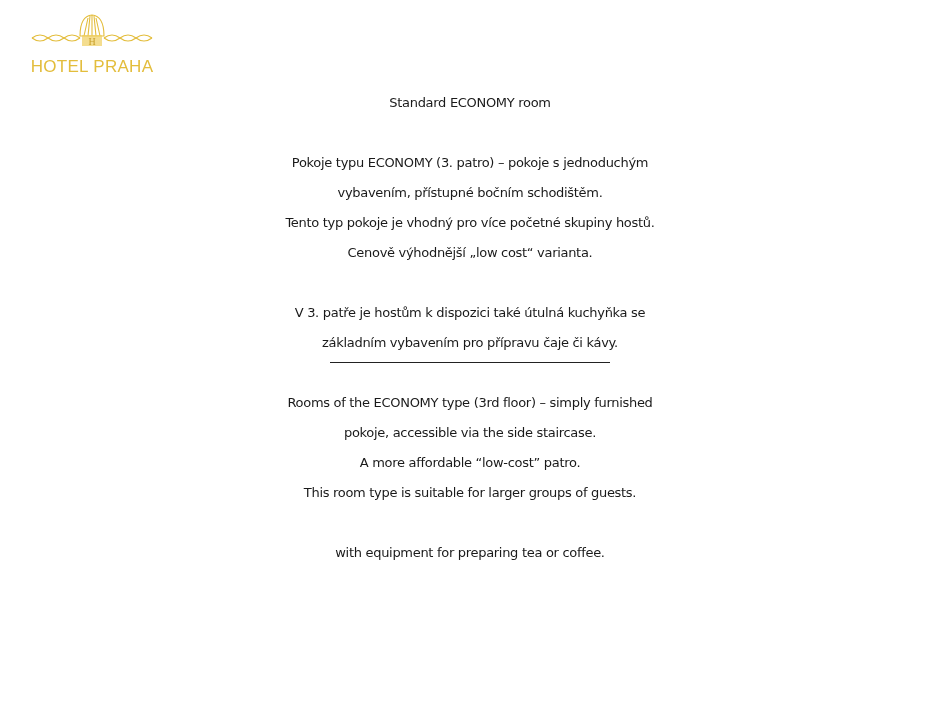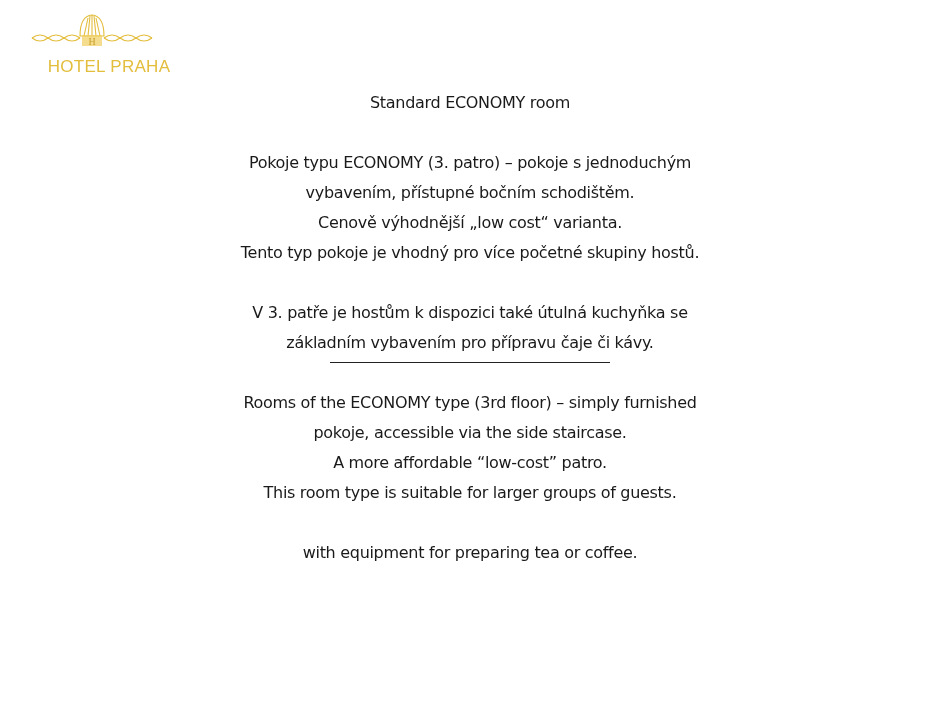--- a/index.html
+++ b/index.html
@@ -9,30 +9,30 @@
       position: relative;
       overflow: hidden;
       font-family: "DejaVu Sans", sans-serif;
       color: #1a1a1a;
     }
     .logo {
       position: absolute; left: 22px; top: 10px; width: 140px; height: 70px;
     }
     .logo svg { position: absolute; left: 8px; top: 0; }
     .logo-text {
-      position: absolute; left: 17px; top: 47px; width: 140px;
+      position: absolute; left: 0; top: 47px; width: 140px;
       text-align: center;
       font-family: "Liberation Sans", sans-serif;
       font-size: 17px; letter-spacing: 0.3px;
       color: #e3bd3c;
     }
     .content {
       position: absolute; left: 0; top: 88px; width: 940px;
       text-align: center;
-      font-size: 16px;
+      font-size: 13px;
       line-height: 30px;
       letter-spacing: -0.3px;
     }
     .line { white-space: nowrap; }
     .gap { height: 30px; }
     .divider {
       width: 280px; height: 1px; background: #222; margin: 4px auto 25px auto;
     }
   </style>
 </head>
@@ -54,22 +54,22 @@
   <div class="logo-text">HOTEL PRAHA</div>
 </div>
 
 <div class="content">
   <div class="line">Standard ECONOMY room</div>
   <div class="gap"></div>
 
   <div>
     <div class="line">Pokoje typu ECONOMY (3. patro) – pokoje s jednoduchým</div>
     <div class="line">vybavením, přístupné bočním schodištěm.</div>
+    <div class="line">Tento typ pokoje je vhodný pro více početné skupiny hostů.</div>
     <div class="line">Cenově výhodnější „low cost“ varianta.</div>
-    <div class="line">Tento typ pokoje je vhodný pro více početné skupiny hostů.</div>
   </div>
   <div class="gap"></div>
 
   <div>
     <div class="line">V 3. patře je hostům k dispozici také útulná kuchyňka se</div>
     <div class="line">základním vybavením pro přípravu čaje či kávy.</div>
   </div>
 
   <div class="divider"></div>
 

